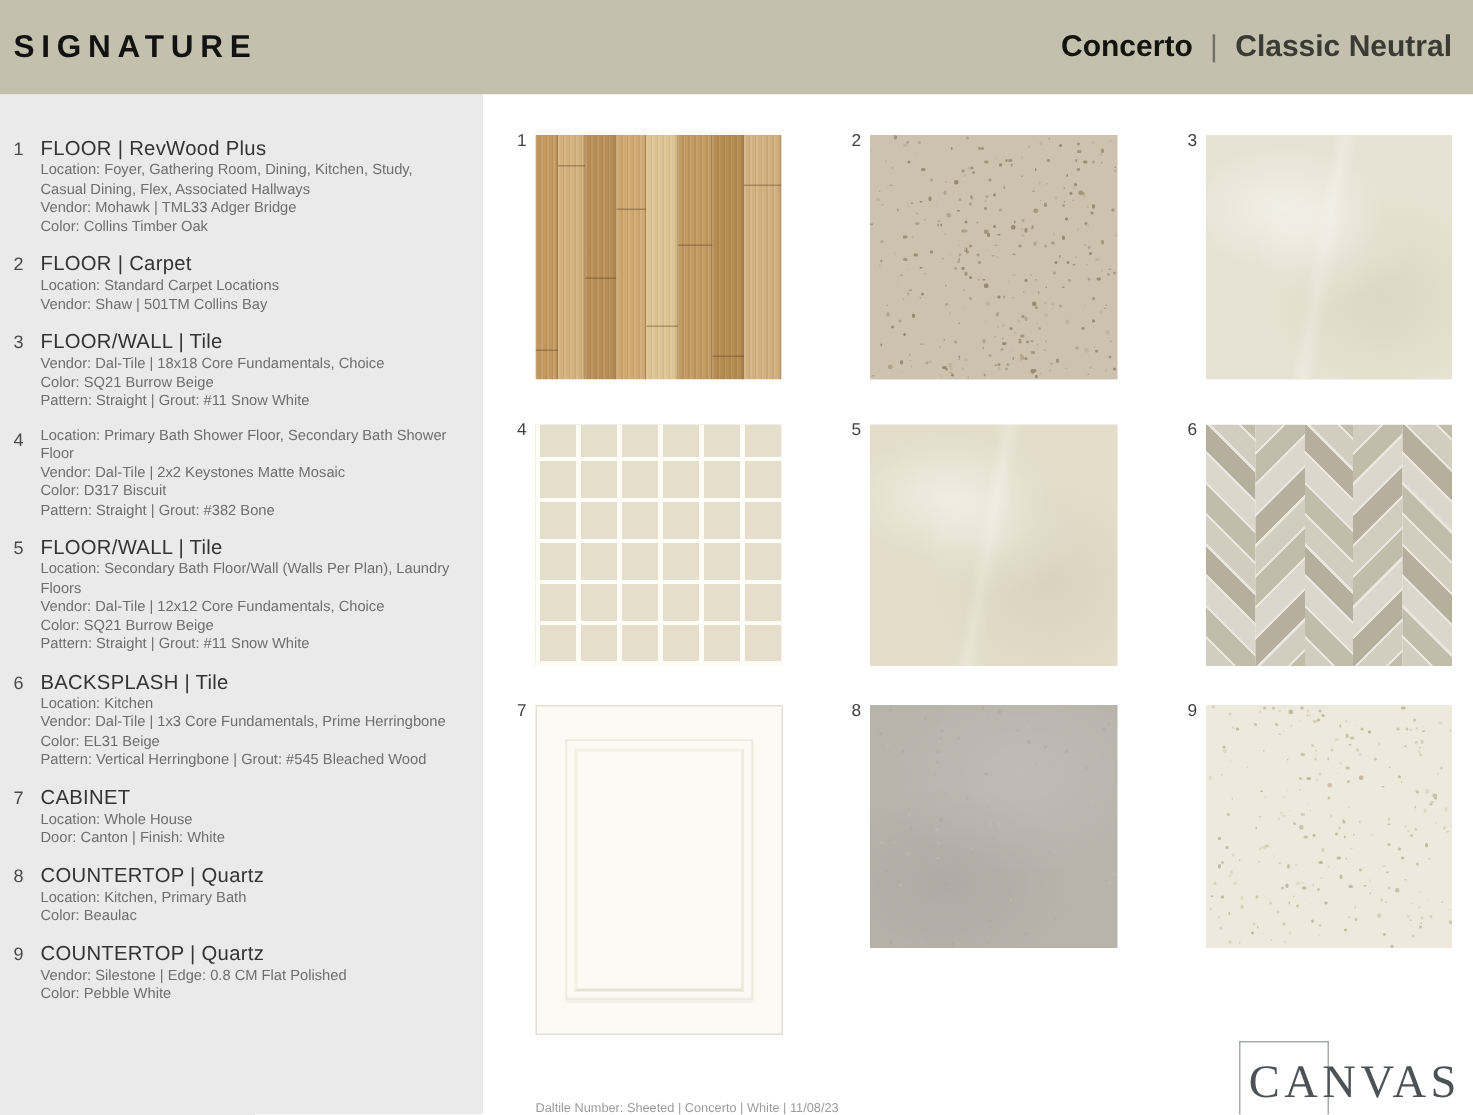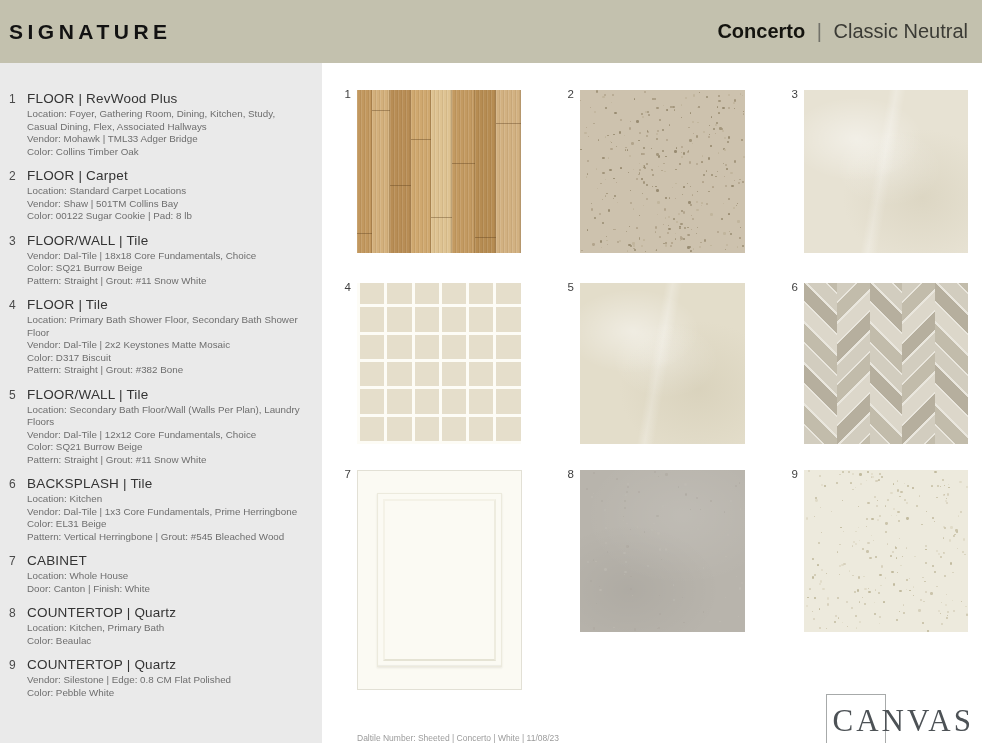--- a/index.html
+++ b/index.html
@@ -15,21 +15,21 @@
     position:absolute; left:0; top:0; width:982px; height:63px;
     background:#c3c1ae; display:flex; align-items:center;
     padding:0 14px 0 9px;
   }
   .brand {
     font-size:21px; font-weight:700; letter-spacing:4.5px; color:#121212;
   }
   .collection { margin-left:auto; font-size:20px; white-space:nowrap; }
   .collection .coll-name { font-weight:700; color:#14140f; }
   .collection .coll-sep { color:#72726a; font-weight:400; margin:0 6px; }
-  .collection .coll-palette { font-weight:400; color:#3b3b35; }
+  .collection .coll-palette { font-weight:700; color:#3b3b35; }
 
   
   .sidebar {
     position:absolute; left:0; top:63px; width:322px; height:680px;
     background:#eaeaea; padding:28px 14px 0 9px; overflow:hidden;
   }
   .spec-item { display:flex; margin-bottom:10px; }
   .spec-num {
     width:18px; flex:0 0 18px; font-size:12px; color:#4a4a4a;
     padding-top:1px;
@@ -163,36 +163,34 @@
           <div class="spec-detail">Vendor: Mohawk | TML33 Adger Bridge</div>
           <div class="spec-detail">Color: Collins Timber Oak</div>
         </div>
       </div>
       <div class="spec-item">
         <span class="spec-num">2</span>
         <div class="spec-body">
           <div class="spec-title">FLOOR | Carpet</div>
           <div class="spec-detail">Location: Standard Carpet Locations</div>
           <div class="spec-detail">Vendor: Shaw | 501TM Collins Bay</div>
-          <div class="spec-detail">Color: 00122 Sugar Cookie | Pad: 8 lb</div>
         </div>
       </div>
       <div class="spec-item">
         <span class="spec-num">3</span>
         <div class="spec-body">
           <div class="spec-title">FLOOR/WALL | Tile</div>
           <div class="spec-detail">Vendor: Dal-Tile | 18x18 Core Fundamentals, Choice</div>
           <div class="spec-detail">Color: SQ21 Burrow Beige</div>
           <div class="spec-detail">Pattern: Straight | Grout: #11 Snow White</div>
         </div>
       </div>
       <div class="spec-item">
         <span class="spec-num">4</span>
         <div class="spec-body">
-          <div class="spec-title">FLOOR | Tile</div>
           <div class="spec-detail">Location: Primary Bath Shower Floor, Secondary Bath Shower Floor</div>
           <div class="spec-detail">Vendor: Dal-Tile | 2x2 Keystones Matte Mosaic</div>
           <div class="spec-detail">Color: D317 Biscuit</div>
           <div class="spec-detail">Pattern: Straight | Grout: #382 Bone</div>
         </div>
       </div>
       <div class="spec-item">
         <span class="spec-num">5</span>
         <div class="spec-body">
           <div class="spec-title">FLOOR/WALL | Tile</div>

